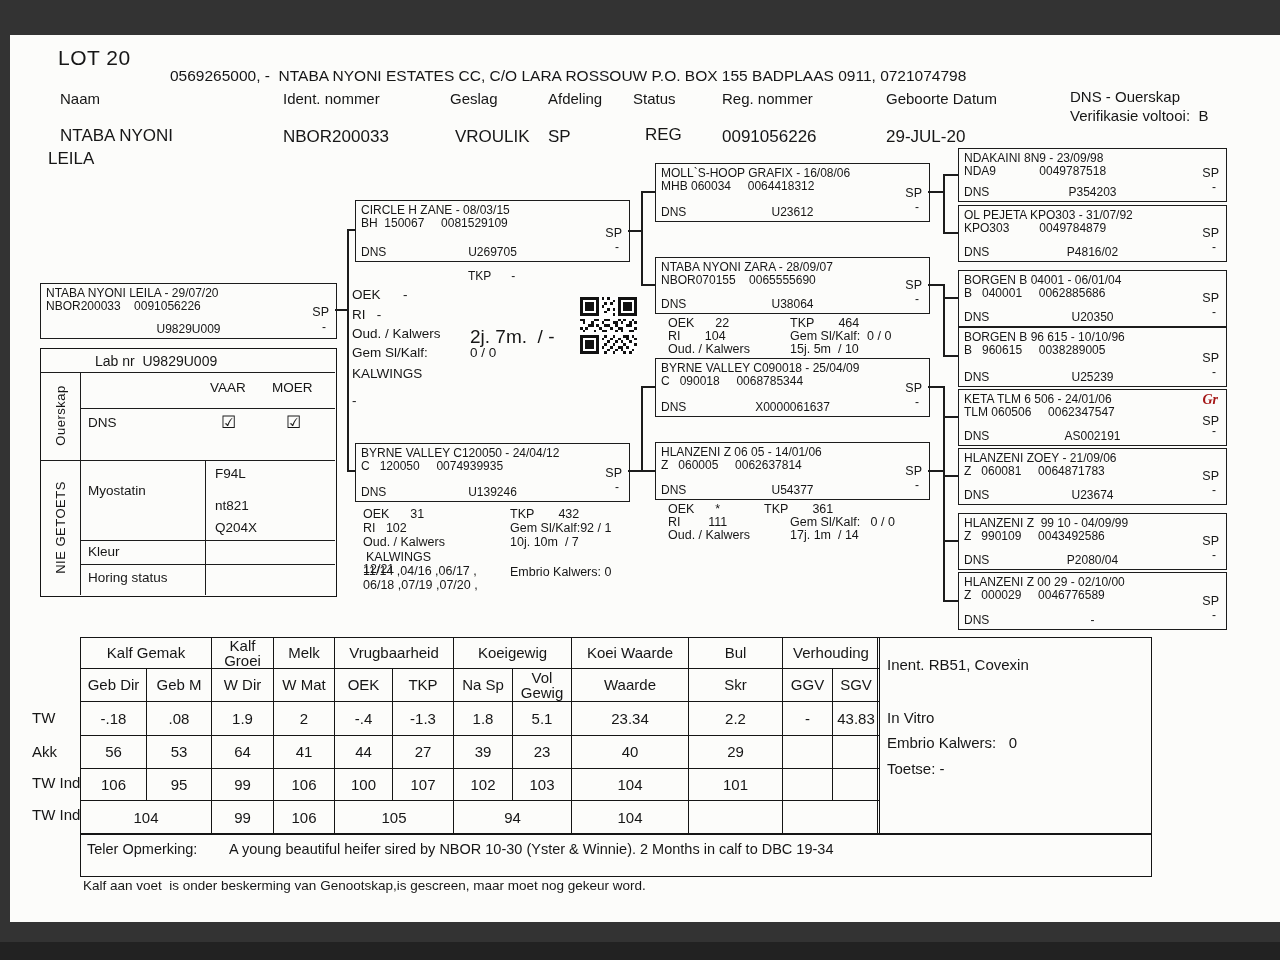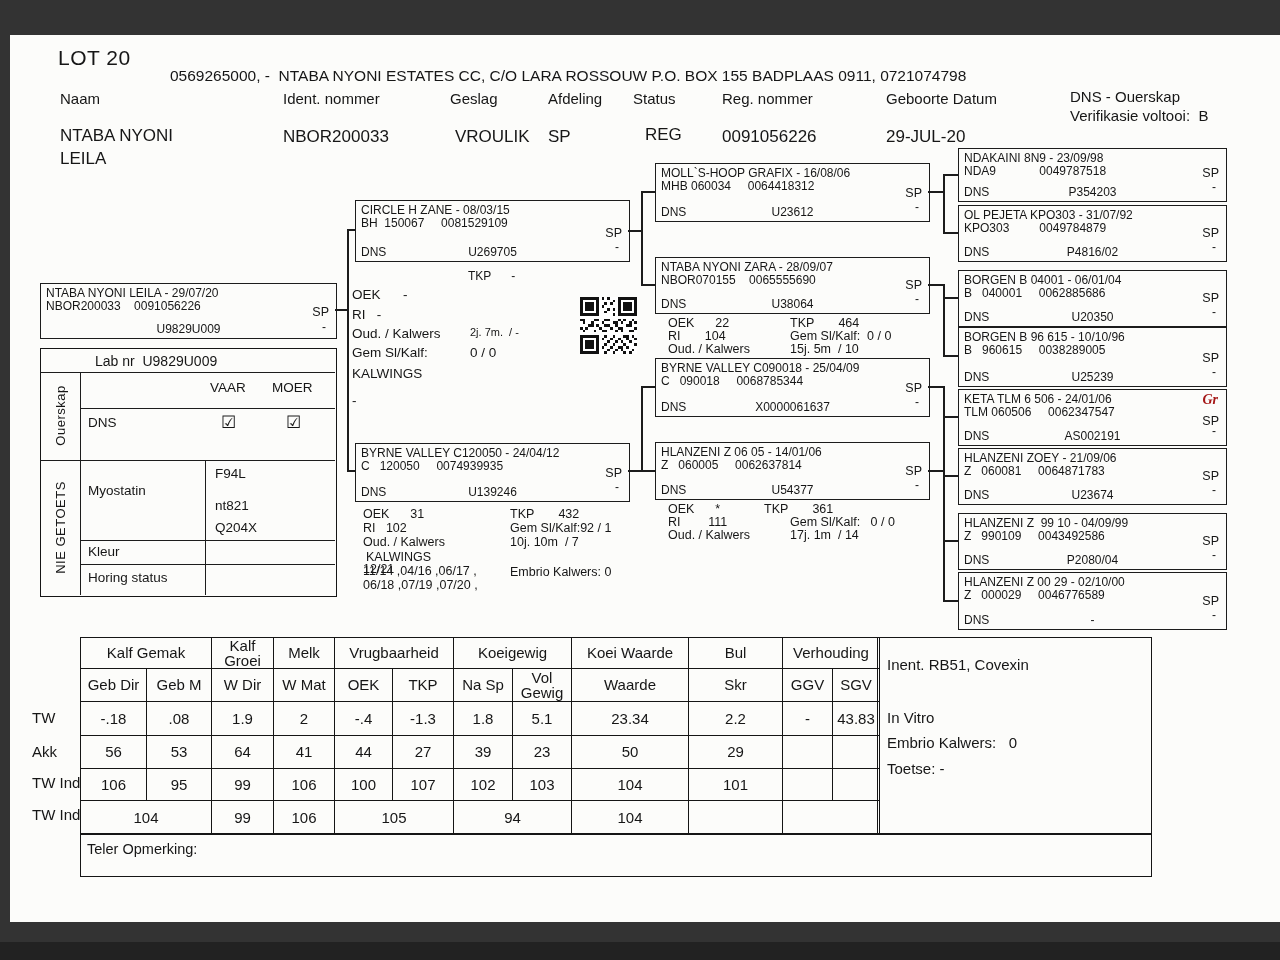--- a/index.html
+++ b/index.html
@@ -52,21 +52,21 @@
   <div class="t h15" style="left:283px;top:90px">Ident. nommer</div>
   <div class="t h15" style="left:450px;top:90px">Geslag</div>
   <div class="t h15" style="left:548px;top:90px">Afdeling</div>
   <div class="t h15" style="left:633px;top:90px">Status</div>
   <div class="t h15" style="left:722px;top:90px">Reg. nommer</div>
   <div class="t h15" style="left:886px;top:90px">Geboorte Datum</div>
   <div class="t h15" style="left:1070px;top:88px">DNS - Ouerskap</div>
   <div class="t h15" style="left:1070px;top:107px">Verifikasie voltooi:  B</div>
 
   <div class="t h17" style="left:60px;top:126px">NTABA NYONI</div>
-  <div class="t h17" style="left:60px;top:149px">LEILA</div>
+  <div class="t h17" style="left:48px;top:149px">LEILA</div>
   <div class="t h17" style="left:283px;top:127px">NBOR200033</div>
   <div class="t h17" style="left:455px;top:127px">VROULIK</div>
   <div class="t h17" style="left:548px;top:127px">SP</div>
   <div class="t h17" style="left:645px;top:125px">REG</div>
   <div class="t h17" style="left:722px;top:127px">0091056226</div>
   <div class="t h17" style="left:886px;top:127px">29-JUL-20</div>
 
   <div class="pbox" style="left:40px;top:283px;width:295px;height:54px">
     <div class="bname">NTABA NYONI LEILA - 29/07/20</div>
     <div class="bids">NBOR200033    0091056226</div>
@@ -115,21 +115,21 @@
     <div class="bsp">SP</div>
     <div class="bdash">-</div>
     <div class="bdns">DNS</div>
     <div class="bdnsv">U139246</div>
   </div>
 
   <div class="t" style="left:352px;top:287px;font-size:13.5px">OEK      -</div>
   <div class="t" style="left:468px;top:269px;font-size:12px">TKP      -</div>
   <div class="t" style="left:352px;top:307px;font-size:13.5px">RI   -</div>
   <div class="t" style="left:352px;top:326px;font-size:13.5px">Oud. / Kalwers</div>
-  <div class="t" style="left:470px;top:326px;font-size:11px">2j. 7m.  / -</div>
+  <div class="t" style="left:470px;top:326px;font-size:19px">2j. 7m.  / -</div>
   <div class="t" style="left:352px;top:345px;font-size:13.5px">Gem Sl/Kalf:</div>
   <div class="t" style="left:470px;top:345px;font-size:13.5px">0 / 0</div>
   <div class="t" style="left:352px;top:366px;font-size:13.5px">KALWINGS</div>
   <div class="t" style="left:352px;top:393px;font-size:13.5px">-</div>
 
   <svg style="position:absolute;left:580px;top:297px" width="57" height="57" viewBox="0 0 21 21" shape-rendering="crispEdges">
     <rect width="21" height="21" fill="#fff"></rect>
     <g fill="#111">
       <path d="M0,0h7v7h-7z" fill-rule="evenodd"></path>
         <rect x="1" y="1" width="5" height="5" fill="#fff"></rect>
@@ -345,21 +345,21 @@
     <div class="nbr">43.83</div>
 
     <div>56</div>
     <div>53</div>
     <div>64</div>
     <div>41</div>
     <div>44</div>
     <div>27</div>
     <div>39</div>
     <div>23</div>
-    <div>50</div>
+    <div>40</div>
     <div>29</div>
     <div></div>
     <div class="nbr"></div>
 
     <div>106</div>
     <div>95</div>
     <div>99</div>
     <div>106</div>
     <div>100</div>
     <div>107</div>
@@ -382,16 +382,18 @@
 
   <div class="obox" style="left:877px;top:637px;width:273px;height:196px">
     <div class="t h15" style="left:9px;top:18px">Inent. RB51, Covexin</div>
     <div class="t h15" style="left:9px;top:71px">In Vitro</div>
     <div class="t h15" style="left:9px;top:96px">Embrio Kalwers:   0</div>
     <div class="t h15" style="left:9px;top:122px">Toetse: -</div>
   </div>
 
   <div class="obox" style="left:80px;top:833px;width:1070px;height:42px">
     <div class="t" style="left:6px;top:7px;font-size:14.5px">Teler Opmerking:</div>
-  </div>
-
+    <div class="t" style="left:148px;top:7px;font-size:14.5px">A young beautiful heifer sired by NBOR 10-30 (Yster &amp; Winnie). 2 Months in calf to DBC 19-34</div>
+  </div>
+
+  <div class="t" style="left:83px;top:878px;font-size:13.5px">Kalf aan voet  is onder beskerming van Genootskap,is gescreen, maar moet nog gekeur word.</div>
 
 </div>
 
 </body></html>

